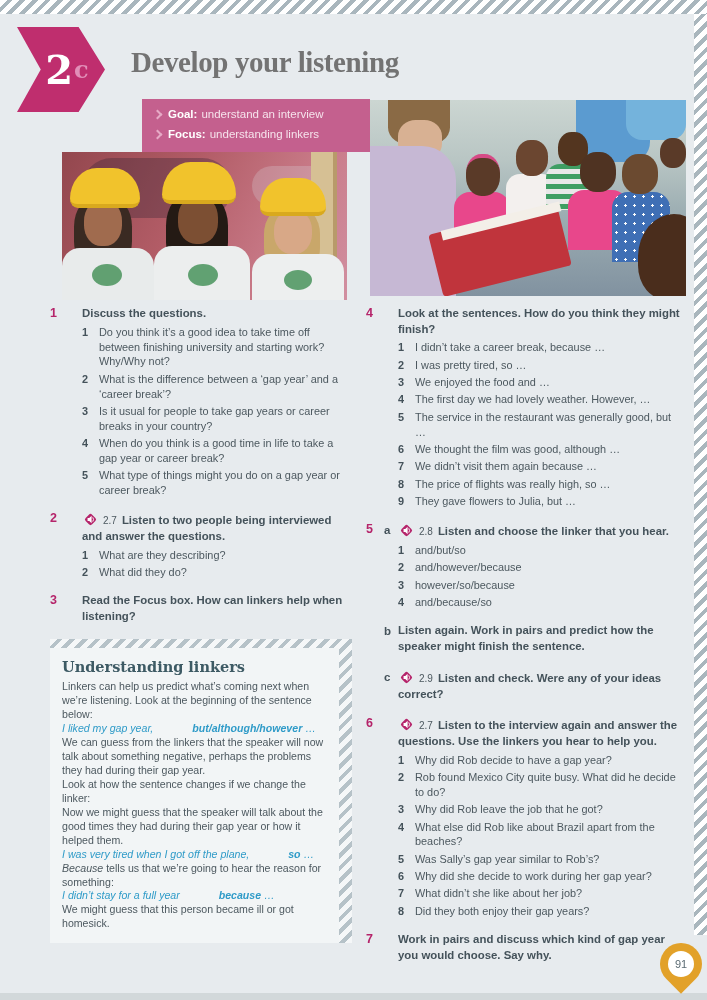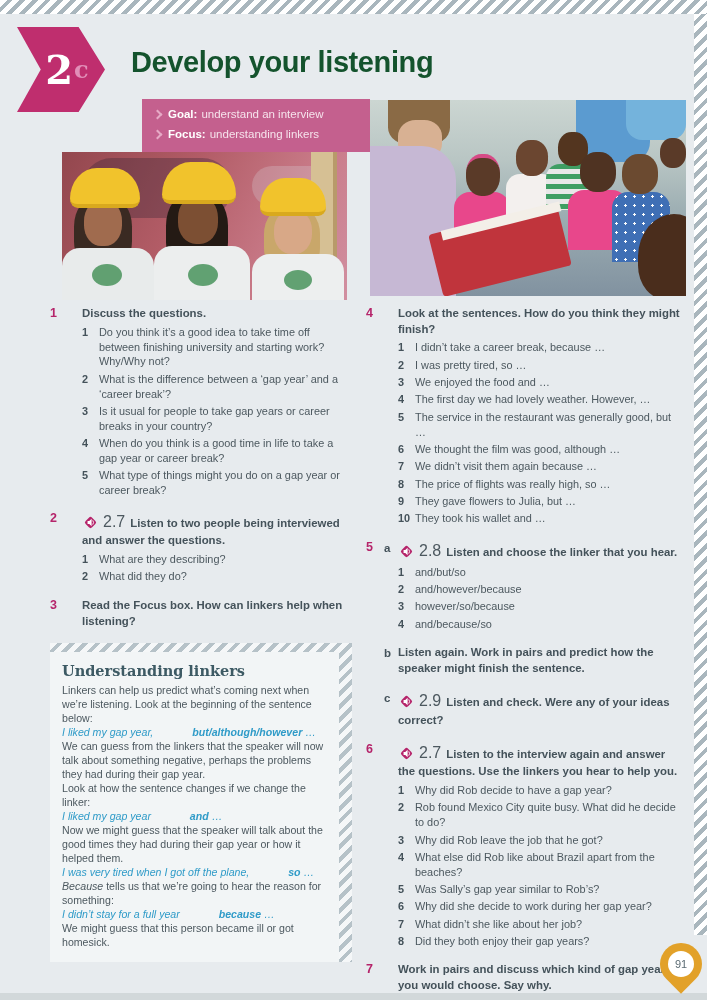--- a/index.html
+++ b/index.html
@@ -12,22 +12,22 @@
   .hatch-right{position:absolute;left:694px;top:14px;width:13px;height:921px;
              background:repeating-linear-gradient(135deg,#ffffff 0 5px,#a9b6bd 5px 9px);}
   .bottom-edge{position:absolute;left:0;top:993px;width:707px;height:7px;background:#d2d8da;}
 
   
   .badge{position:absolute;left:17px;top:27px;width:88px;height:85px;background:#bf2e6e;
          clip-path:polygon(0 0,70% 0,100% 50%,70% 100%,0 100%,27% 50%);
          display:flex;align-items:center;justify-content:center;padding-left:12px;box-sizing:border-box;}
   .badge .num{font-family:"DejaVu Serif",serif;font-weight:700;font-size:40px;color:#ffffff;line-height:1;}
   .badge .sub{font-family:"DejaVu Serif",serif;font-weight:700;font-size:24px;color:#e18fb8;line-height:1;margin-left:1px;}
-  .page-title{position:absolute;left:131px;top:46px;font-family:Liberation Sans, sans-serif;font-weight:700;
-              font-size:29px;color:#14532d;letter-spacing:-0.4px;}
+  .page-title{position:absolute;left:131px;top:46px;font-family:Liberation Serif, serif;font-weight:700;
+              font-size:29px;color:#737373;letter-spacing:-0.4px;}
 
   
   .goal-box{position:absolute;left:142px;top:99px;width:228px;height:53px;background:#c4608e;
             padding:9px 7px 0 12px;box-sizing:border-box;}
   .goal-row{display:flex;align-items:center;margin-bottom:6px;font-size:11.5px;color:#ffffff;line-height:1.2;}
   .chev{width:5px;height:5px;border-top:2px solid #e6aac6;border-right:2px solid #e6aac6;
         transform:rotate(45deg);margin-right:7px;flex:none;}
   .goal-label{font-weight:700;margin-right:4px;}
   .goal-text{color:#f6e3ec;}
 
@@ -50,21 +50,21 @@
   
   .col-left{position:absolute;left:50px;top:306px;width:302px;}
   .col-right{position:absolute;left:366px;top:306px;width:316px;}
   .exercise{display:grid;grid-template-columns:18px 14px 1fr;margin-bottom:11px;}
   .ex-num{grid-column:1;font-weight:700;color:#b5246a;font-size:12.5px;line-height:1.25;}
   .ex-letter{grid-column:2;font-weight:700;color:#44525a;font-size:11.5px;line-height:1.4;}
   .ex-body{grid-column:3;}
   .ex-head{font-weight:700;color:#44525a;font-size:11.4px;line-height:1.38;margin-bottom:3px;}
   .audio-chip{display:inline-block;width:17px;height:17px;vertical-align:-4px;margin-right:4px;}
   .audio-chip svg{display:block;width:17px;height:17px;}
-  .audio-track{font-weight:400;color:#4c585f;font-size:16px;margin-right:5px;}
+  .audio-track{font-weight:400;color:#4c585f;font-size:10px;margin-right:5px;}
   .ex-items{list-style:none;margin:0;padding:0;}
   .ex-item{display:grid;grid-template-columns:17px 1fr;font-size:10.9px;line-height:1.36;
            color:#4c585f;margin-bottom:2.5px;}
   .item-num{font-weight:700;color:#44525a;}
 
   
   .focus-wrap{position:relative;margin-top:8px;padding:9px 13px 0 0;}
   .focus-hatch{position:absolute;left:0;top:0;right:0;bottom:0;
                background:repeating-linear-gradient(135deg,#f5f7f8 0 5px,#b6c2c8 5px 9px);}
   .focus-box{position:relative;background:#f2f5f6;padding:10px 12px 12px 12px;}
@@ -218,21 +218,20 @@
 
     <div class="focus-wrap">
       <div class="focus-hatch"></div>
       <div class="focus-box">
         <h3 class="fb-title">Understanding linkers</h3>
         <div id="focus-paragraphs">
             <p class="fb-p"><span>Linkers can help us predict what’s coming next when we’re listening. Look at the beginning of the sentence below:</span></p>
             <p class="fb-p"><span class="seg-ex">I liked my gap year, </span><span class="seg-ex-bold">but/although/however</span><span class="seg-ex"> …</span></p>
             <p class="fb-p"><span>We can guess from the linkers that the speaker will now talk about something negative, perhaps the problems they had during their gap year.</span></p>
             <p class="fb-p"><span>Look at how the sentence changes if we change the linker:</span></p>
-            <p class="fb-p"><span class="seg-ex">I liked my gap year </span><span class="seg-ex-bold">and</span><span class="seg-ex"> …</span></p>
             <p class="fb-p"><span>Now we might guess that the speaker will talk about the good times they had during their gap year or how it helped them.</span></p>
             <p class="fb-p"><span class="seg-ex">I was very tired when I got off the plane, </span><span class="seg-ex-bold">so</span><span class="seg-ex"> …</span></p>
             <p class="fb-p"><span class="seg-it">Because</span><span> tells us that we’re going to hear the reason for something:</span></p>
             <p class="fb-p"><span class="seg-ex">I didn’t stay for a full year </span><span class="seg-ex-bold">because</span><span class="seg-ex"> …</span></p>
             <p class="fb-p"><span>We might guess that this person became ill or got homesick.</span></p>
           </div>
       </div>
     </div>
   </div>
 
@@ -273,24 +272,20 @@
                 <span class="item-text">We didn’t visit them again because …</span>
               </li>
               <li class="ex-item">
                 <span class="item-num">8</span>
                 <span class="item-text">The price of flights was really high, so …</span>
               </li>
               <li class="ex-item">
                 <span class="item-num">9</span>
                 <span class="item-text">They gave flowers to Julia, but …</span>
               </li>
-              <li class="ex-item">
-                <span class="item-num">10</span>
-                <span class="item-text">They took his wallet and …</span>
-              </li>
             </ol>
           </div>
         </div>
         <div class="exercise">
           <span class="ex-num">5</span>
           <span class="ex-letter">a</span>
           <div class="ex-body">
             <div class="ex-head"><span class="audio-chip"><svg viewBox="0 0 26 26">
                   <rect x="6" y="6" width="14" height="14" rx="3.5" transform="rotate(45 13 13)" fill="#b5246a"></rect>
                   <path d="M8.5 10.6v4.8h2.6l3.6 3.2V7.4l-3.6 3.2z" fill="#fff"></path>

